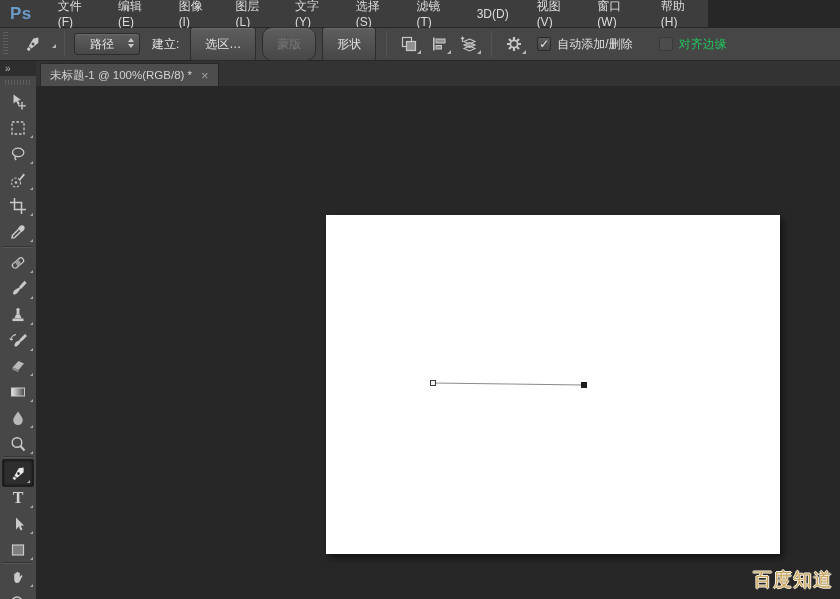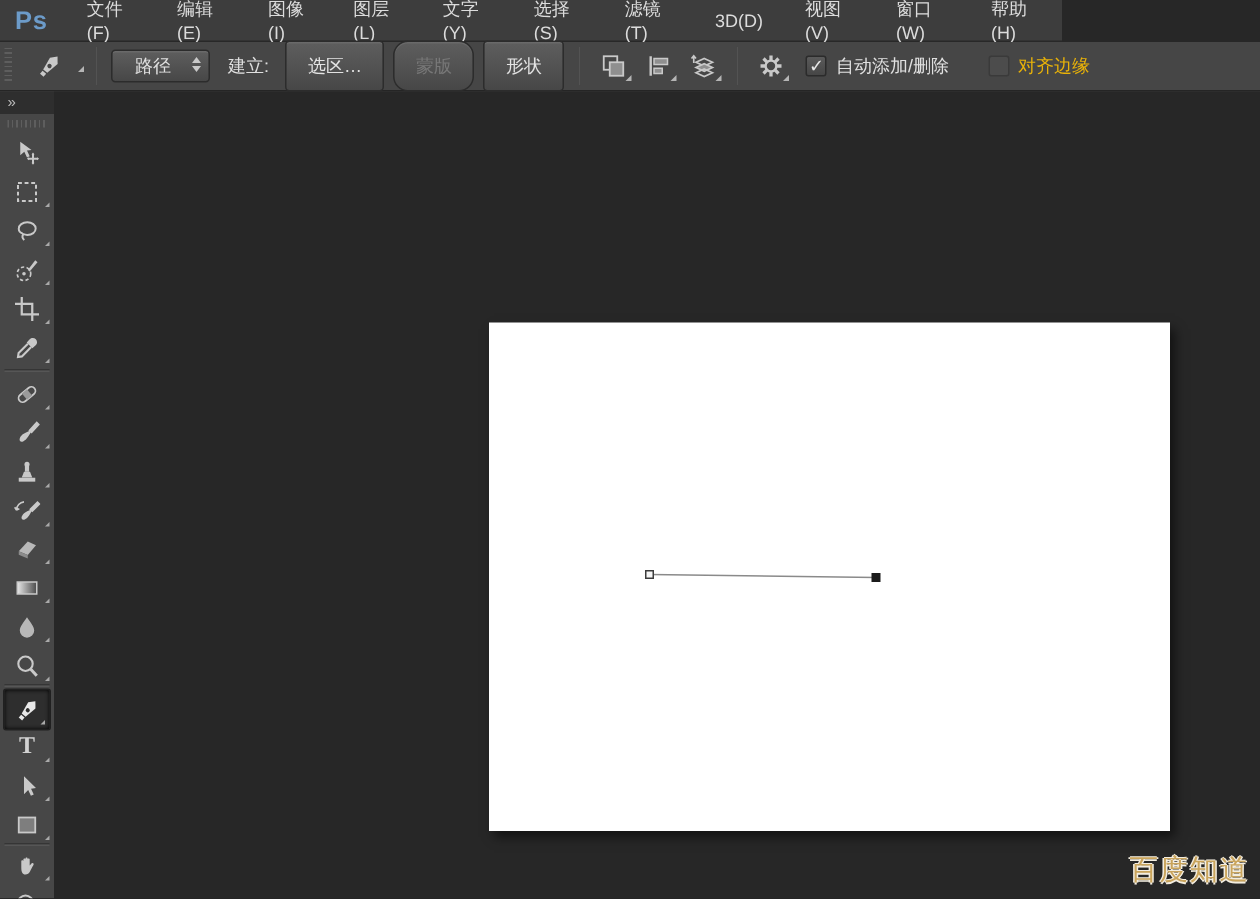--- a/index.html
+++ b/index.html
@@ -39,21 +39,21 @@
   .ps-btn { height:34px; padding:0 14px; margin:0 3px; background:linear-gradient(#5e5e5e,#474747);
     border:1px solid #2c2c2c; border-radius:3px; color:#e3e3e3; font-size:12px;
     display:flex; align-items:center; box-shadow:inset 0 1px 0 rgba(255,255,255,.08); cursor:default; }
   .ps-btn.disabled { color:#787878;border-radius:10px; }
   .checkbox-group { display:flex; align-items:center; margin:0 4px; }
   .checkbox { width:14px; height:14px; background:linear-gradient(#5a5a5a,#464646);
     border:1px solid #2b2b2b; border-radius:2px; display:flex; align-items:center;
     justify-content:center; color:#e8e8e8; font-size:12px; line-height:1; font-weight:bold; }
   .checkbox.disabled { background:#4c4c4c; border-color:#3a3a3a; }
   .cb-label { color:#e0e0e0; font-size:12px; margin-left:6px; }
-  .cb-label.disabled { color:#eab308; }
+  .cb-label.disabled { color:#22c55e; }
 
   
   .tab-bar { position:absolute; left:36px; top:61px; width:804px; height:25px; background:#333333;
     display:flex; align-items:flex-end; }
   .doc-tab { height:23px; margin-left:4px; background:#4d4d4d; border:1px solid #282828; border-bottom:none;
     border-radius:2px 2px 0 0; display:flex; align-items:center; padding:0 9px; }
   .doc-tab-title { color:#d2d2d2; font-size:11.5px; white-space:nowrap; }
   .tab-close { color:#9f9f9f; font-size:13px; margin-left:9px; line-height:1; cursor:default; }
 
   
@@ -181,20 +181,26 @@
       </div>
       <span class="cb-label">自动添加/删除</span>
     </div>
 
     <div class="checkbox-group" style="margin-left:22px;">
       <div class="checkbox disabled"></div>
       <span class="cb-label disabled">对齐边缘</span>
     </div>
   </div>
 
+  <div class="tab-bar">
+    <div class="doc-tab">
+      <span class="doc-tab-title">未标题-1 @ 100%(RGB/8) *</span>
+      <span class="tab-close">×</span>
+    </div>
+  </div>
 
   <div class="left-col">
     <div class="panel-head">
       <span>»</span>
     </div>
     <div class="hgrip"></div>
 
     <div class="tool" style="top:28px;">
       <svg width="18" height="18" viewBox="0 0 18 18">
         <path d="M4.5 1.5 L4.5 10.5 L7.2 8.2 L9 12 L10.8 11.1 L9 7.4 L12 7 Z" fill="#c9c9c9"></path>

